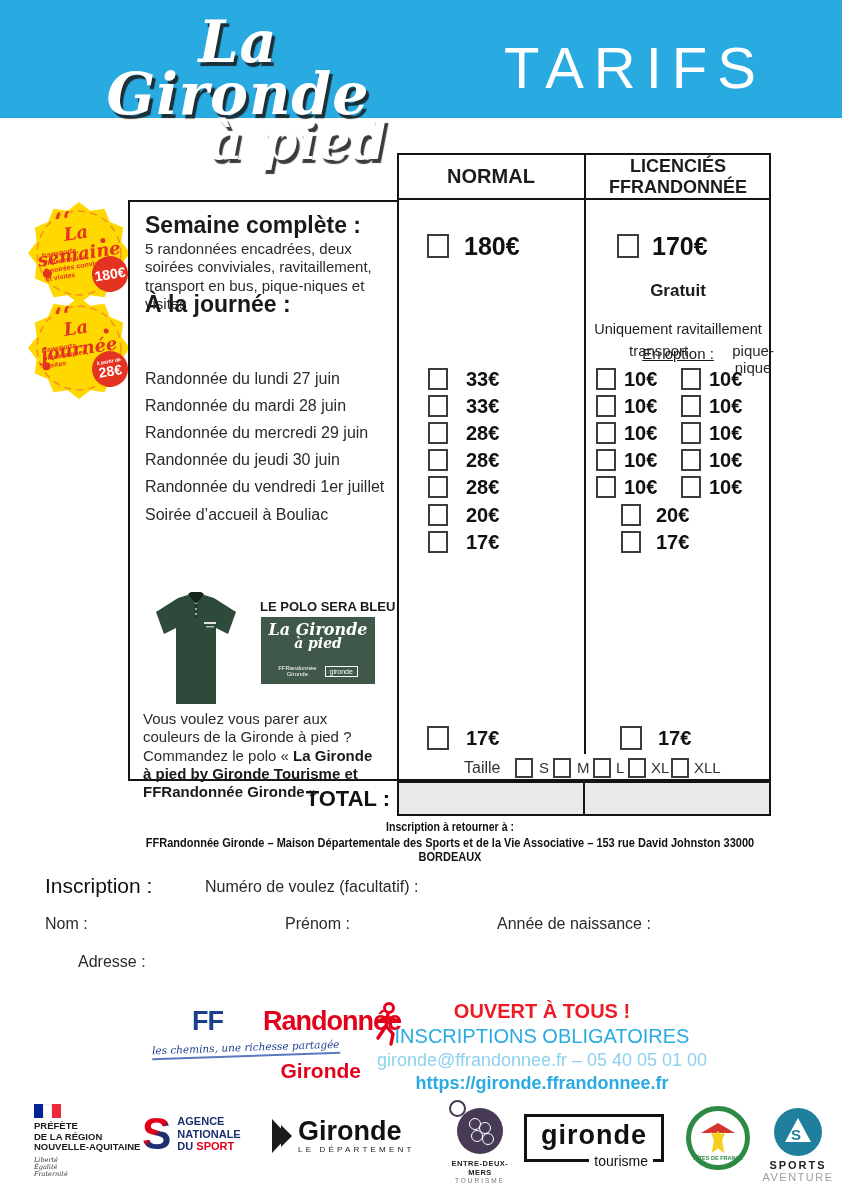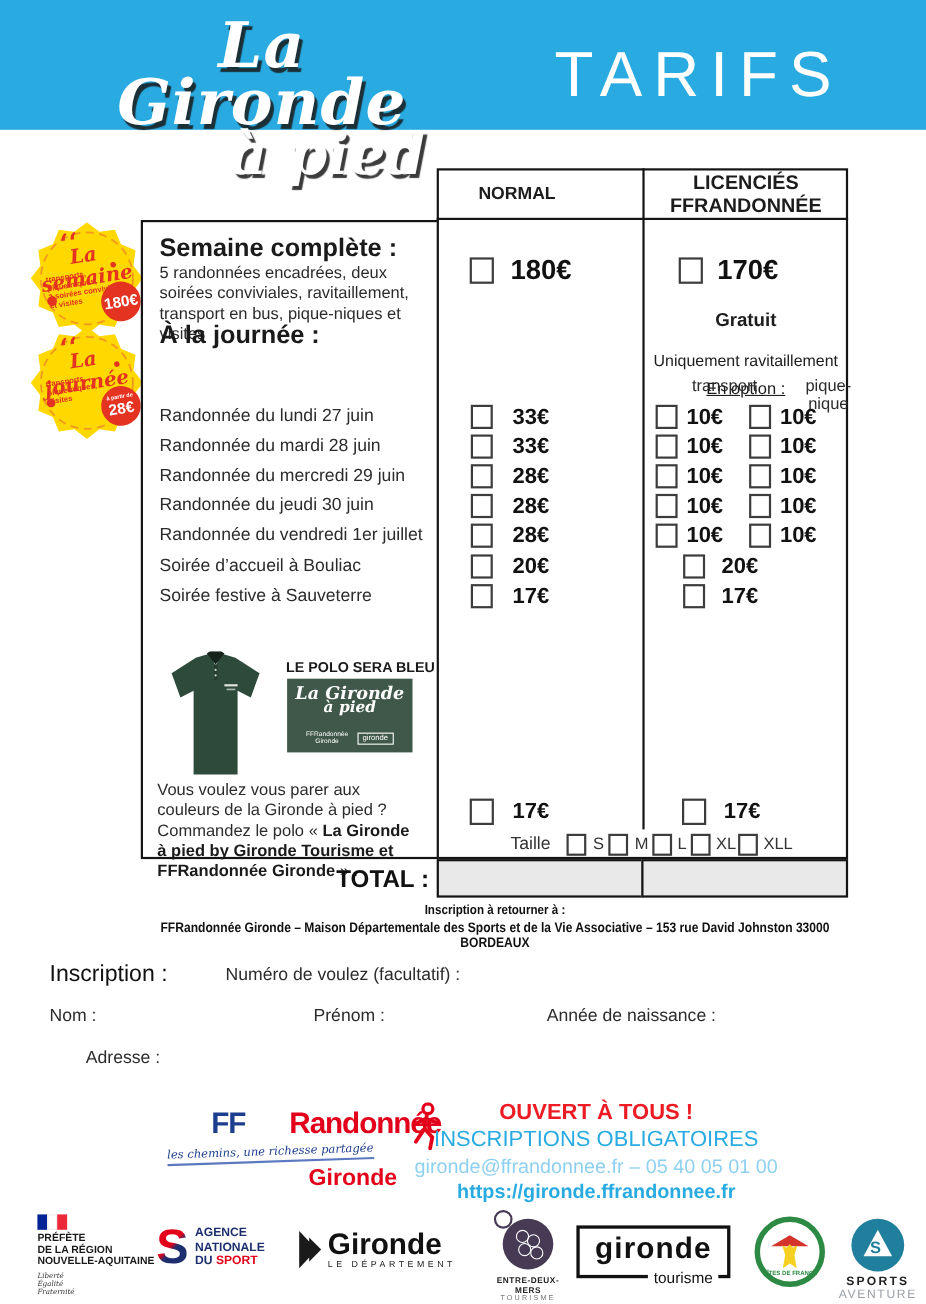--- a/index.html
+++ b/index.html
@@ -192,21 +192,21 @@
       <span class="pprefix">à partir de</span>
       <span class="pval">28€</span>
     </div>
   </div>
 
   <div class="frame" style="left:397px;top:153px;width:374px;height:628px;"></div>
   <div class="frame" style="left:128px;top:200px;width:271px;height:581px;"></div>
   <div class="hline" style="left:397px;top:198px;width:374px;height:2px;"></div>
   <div class="vline" style="left:584px;top:153px;width:2px;height:601px;"></div>
 
-  <div class="colhead" style="left:376px;width:188px;font-size:16px;">NORMAL</div>
+  <div class="colhead" style="left:397px;width:188px;font-size:20px;">NORMAL</div>
   <div class="colhead pre" style="left:585px;width:186px;font-size:18px;line-height:1.15;">LICENCIÉS
 FFRANDONNÉE</div>
 
   <div class="sect-title" style="top:212px;">Semaine complète :</div>
   <div class="sect-desc" style="top:240px;">5 randonnées encadrées, deux soirées conviviales, ravitaillement, transport en bus, pique-niques et visites</div>
   <div class="sect-title" style="top:291px;">À la journée :</div>
 
   <div class="prow" style="top:232px;height:29px;">
     <span class="cb" style="left:427px;width:22px;height:24px;"></span>
     <span class="price big" style="left:464px;line-height:28px;">180€</span>
@@ -271,21 +271,20 @@
   </div>
 
   <div class="prow" style="top:502px;">
     <div class="rowlbl">Soirée d’accueil à Bouliac</div>
     <span class="cb" style="left:428px;"></span>
     <span class="price" style="left:466px;">20€</span>
     <span class="cb" style="left:621px;"></span>
     <span class="price" style="left:656px;">20€</span>
   </div>
   <div class="prow" style="top:529px;">
-    <div class="rowlbl">Soirée festive à Sauveterre</div>
     <span class="cb" style="left:428px;"></span>
     <span class="price" style="left:466px;">17€</span>
     <span class="cb" style="left:621px;"></span>
     <span class="price" style="left:656px;">17€</span>
   </div>
 
   <svg style="position:absolute;left:148px;top:592px;" width="96" height="116" viewBox="0 0 96 116">
     <path d="M30 6 L43 2 L53 2 L66 6 L88 20 L80 42 L68 36 L68 112 L28 112 L28 36 L16 42 L8 20 Z" fill="#2e4a3a"></path>
     <path d="M43 2 L48 14 L53 2 Z" fill="#fff"></path>
     <path d="M40 2 L48 12 L56 2 L53 0 L43 0 Z" fill="#16231c"></path>

